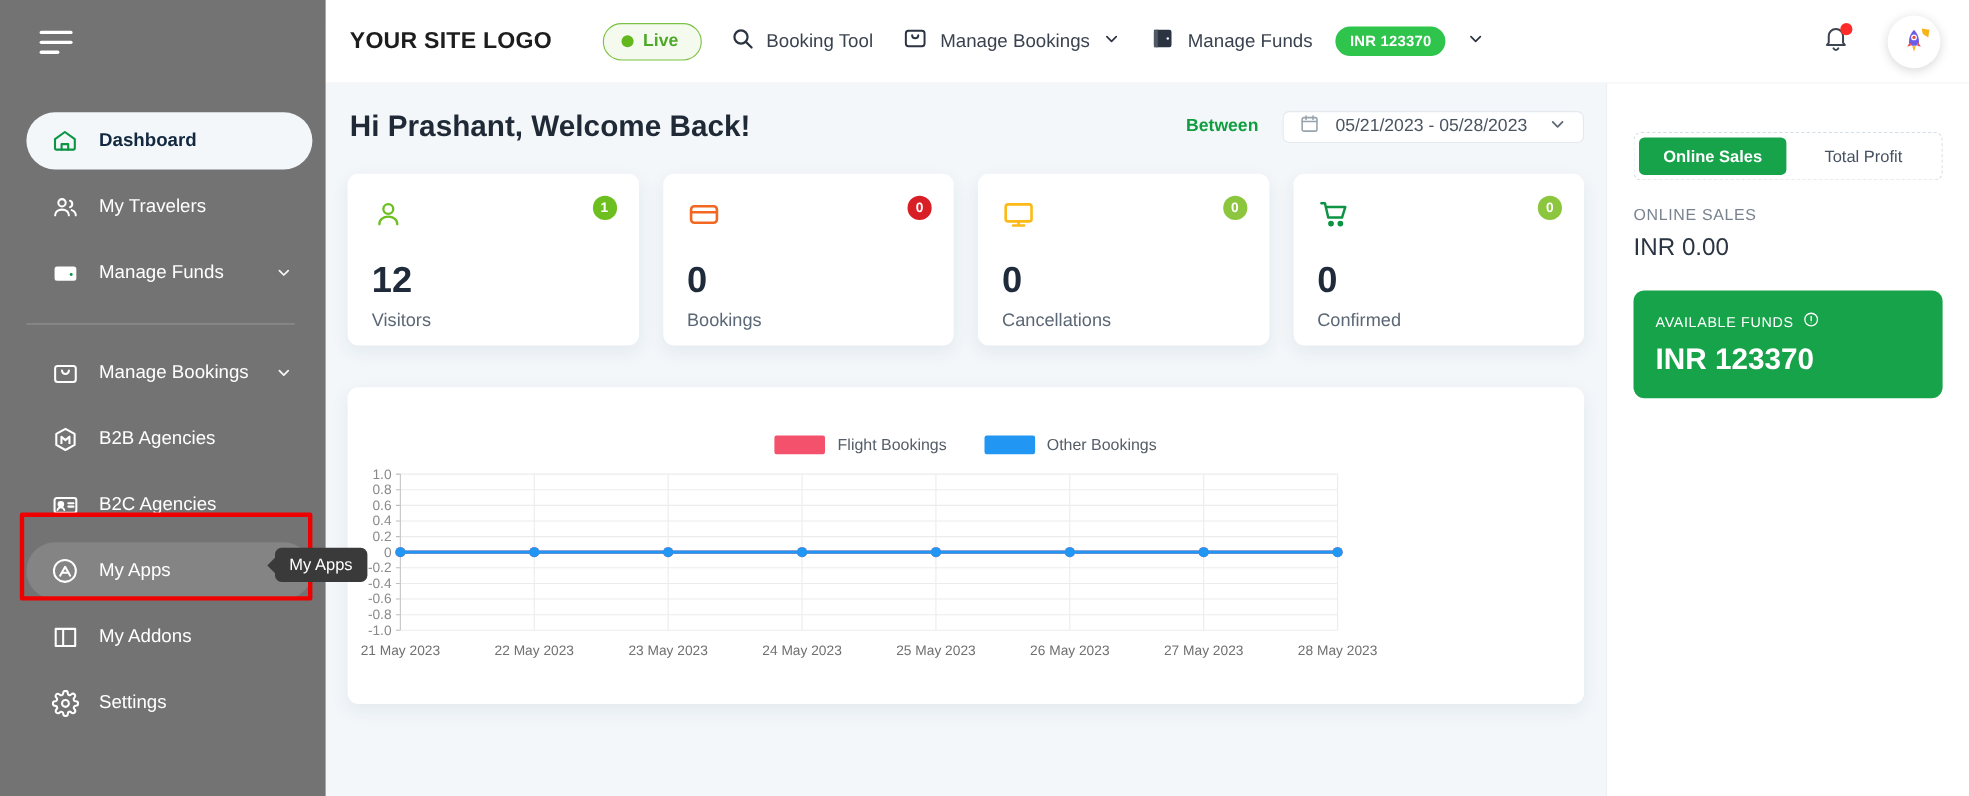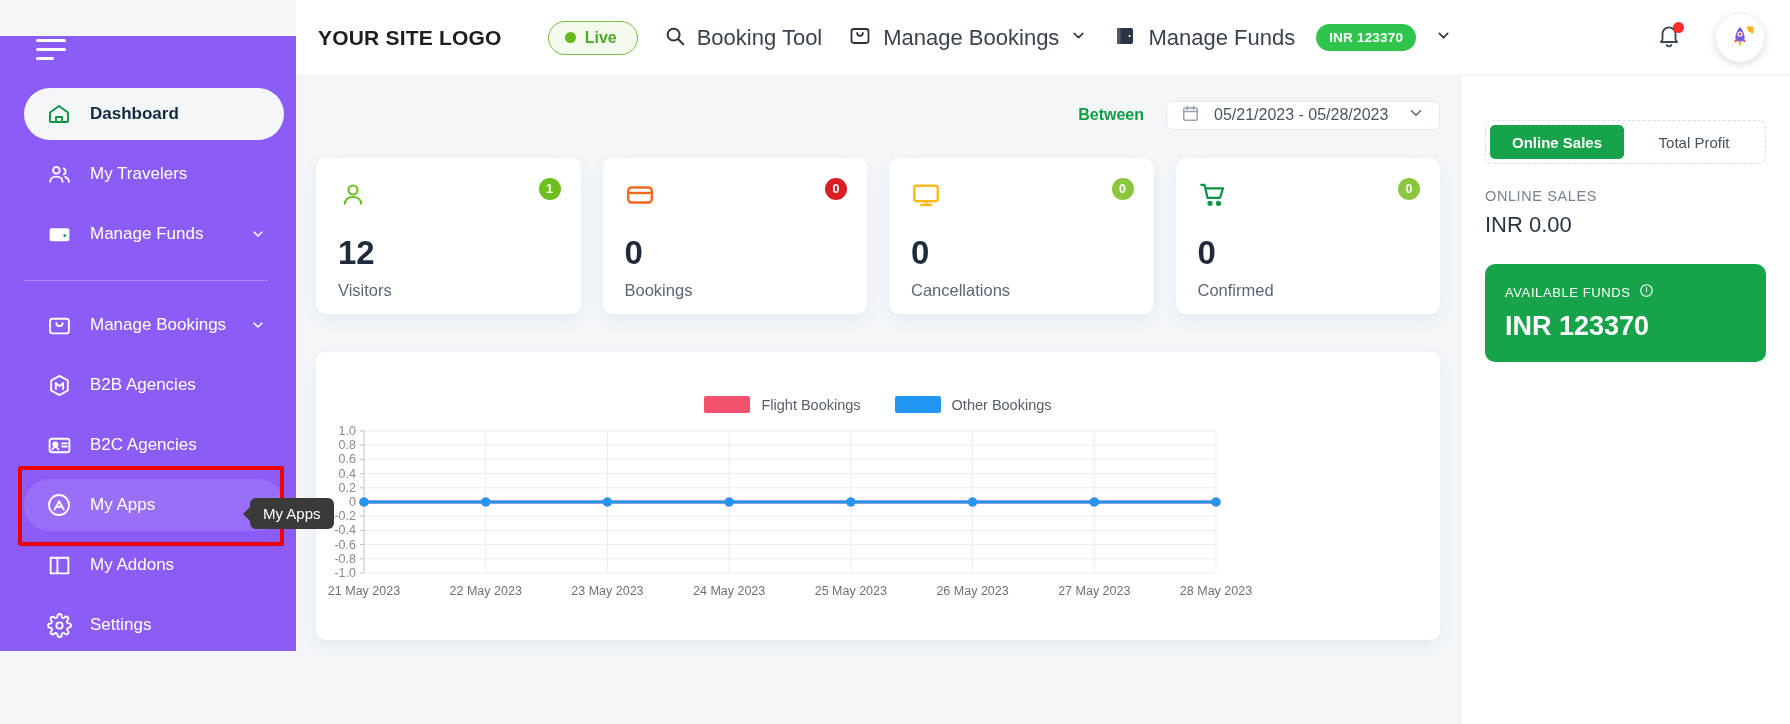--- a/index.html
+++ b/index.html
@@ -6,23 +6,23 @@
   html, body {
     width: 1790px; height: 724px;
     font-family: "Liberation Sans", sans-serif;
     background: #f4f7fa;
     overflow: hidden;
   }
   #app { position: relative; width: 1790px; height: 724px; display: flex; }
 
   
   .sidebar {
-    width: 296px; height: 615px; background: #8b5cf6;
+    width: 296px; height: 724px; background: #737373;
     display: flex; flex-direction: column; flex: 0 0 296px;
-    position: relative; z-index: 5; margin-top: 36px;
+    position: relative; z-index: 5;
   }
   .sidebar-top { height: 76px; display: flex; align-items: center; padding-left: 36px; }
   .hamburger { width: 34px; height: 26px; display: flex; flex-direction: column;
     justify-content: center; gap: 6px; cursor: pointer; }
   .hamburger span { display:block; height: 3px; background: #fff; border-radius: 2px; }
   .hamburger span:nth-child(1) { width: 30px; }
   .hamburger span:nth-child(2) { width: 30px; }
   .hamburger span:nth-child(3) { width: 18px; }
 
   .nav { padding-top: 22px; display: flex; flex-direction: column; }
@@ -64,21 +64,21 @@
     padding: 0 26px 0 22px; gap: 0; border-bottom: 1px solid #eef1f4; flex: 0 0 76px;
   }
   .logo { font-size: 21px; font-weight: bold; color: #1d1d1d; letter-spacing: .2px; margin-right: 46px; }
   .live-pill {
     display:flex; align-items:center; gap: 9px; border: 1.5px solid #7bc143;
     border-radius: 20px; padding: 7px 20px 7px 16px; background: #f4fbee; cursor: pointer;
   }
   .live-dot { width: 11px; height: 11px; border-radius: 50%; background: #62b81c; }
   .live-text { color: #4ea82a; font-size: 16px; font-weight: bold; }
   .top-link { display: flex; align-items: center; gap: 11px; margin-left: 26px; cursor: pointer; }
-  .top-link .tl-label { font-size: 22px; color: #39424e; text-align: right; }
+  .top-link .tl-label { font-size: 17px; color: #39424e; text-align: right; }
   .inr-badge {
     background: #2fc44b; color: #fff; font-size: 13.5px; font-weight: bold;
     border-radius: 14px; padding: 6px 13px; margin-left: 10px; letter-spacing: .2px;
   }
   .topbar-spacer { flex: 1 1 auto; }
   .bell-wrap { position: relative; cursor: pointer; margin-right: 34px; }
   .bell-dot { position:absolute; top: -1px; right: -2px; width: 11px; height: 11px;
     border-radius: 50%; background: #ff2b2b; }
   .avatar {
     width: 48px; height: 48px; border-radius: 50%; background: #ffffff;
@@ -356,20 +356,21 @@
           <path d="M15.4 21h3.2l-1.6 5z" fill="#f7b416"></path>
         </svg>
       </div>
     </header>
 
     <div class="content">
 
       <section class="center">
 
         <div class="welcome-row">
+          <div class="welcome-title">Hi Prashant, Welcome Back!</div>
           <div class="welcome-spacer"></div>
           <div class="between-label">Between</div>
           <div class="datepick">
             <span>
               <svg width="19" height="19" viewBox="0 0 24 24" fill="none" stroke="#98a3ad" stroke-width="1.8" stroke-linecap="round" stroke-linejoin="round">
                   <rect x="3.5" y="5" width="17" height="15.5" rx="2"></rect>
                   <path d="M3.5 9.5h17M8 3v4M16 3v4"></path>
                 </svg>
             </span>
             <span class="dp-text">05/21/2023 - 05/28/2023</span>

